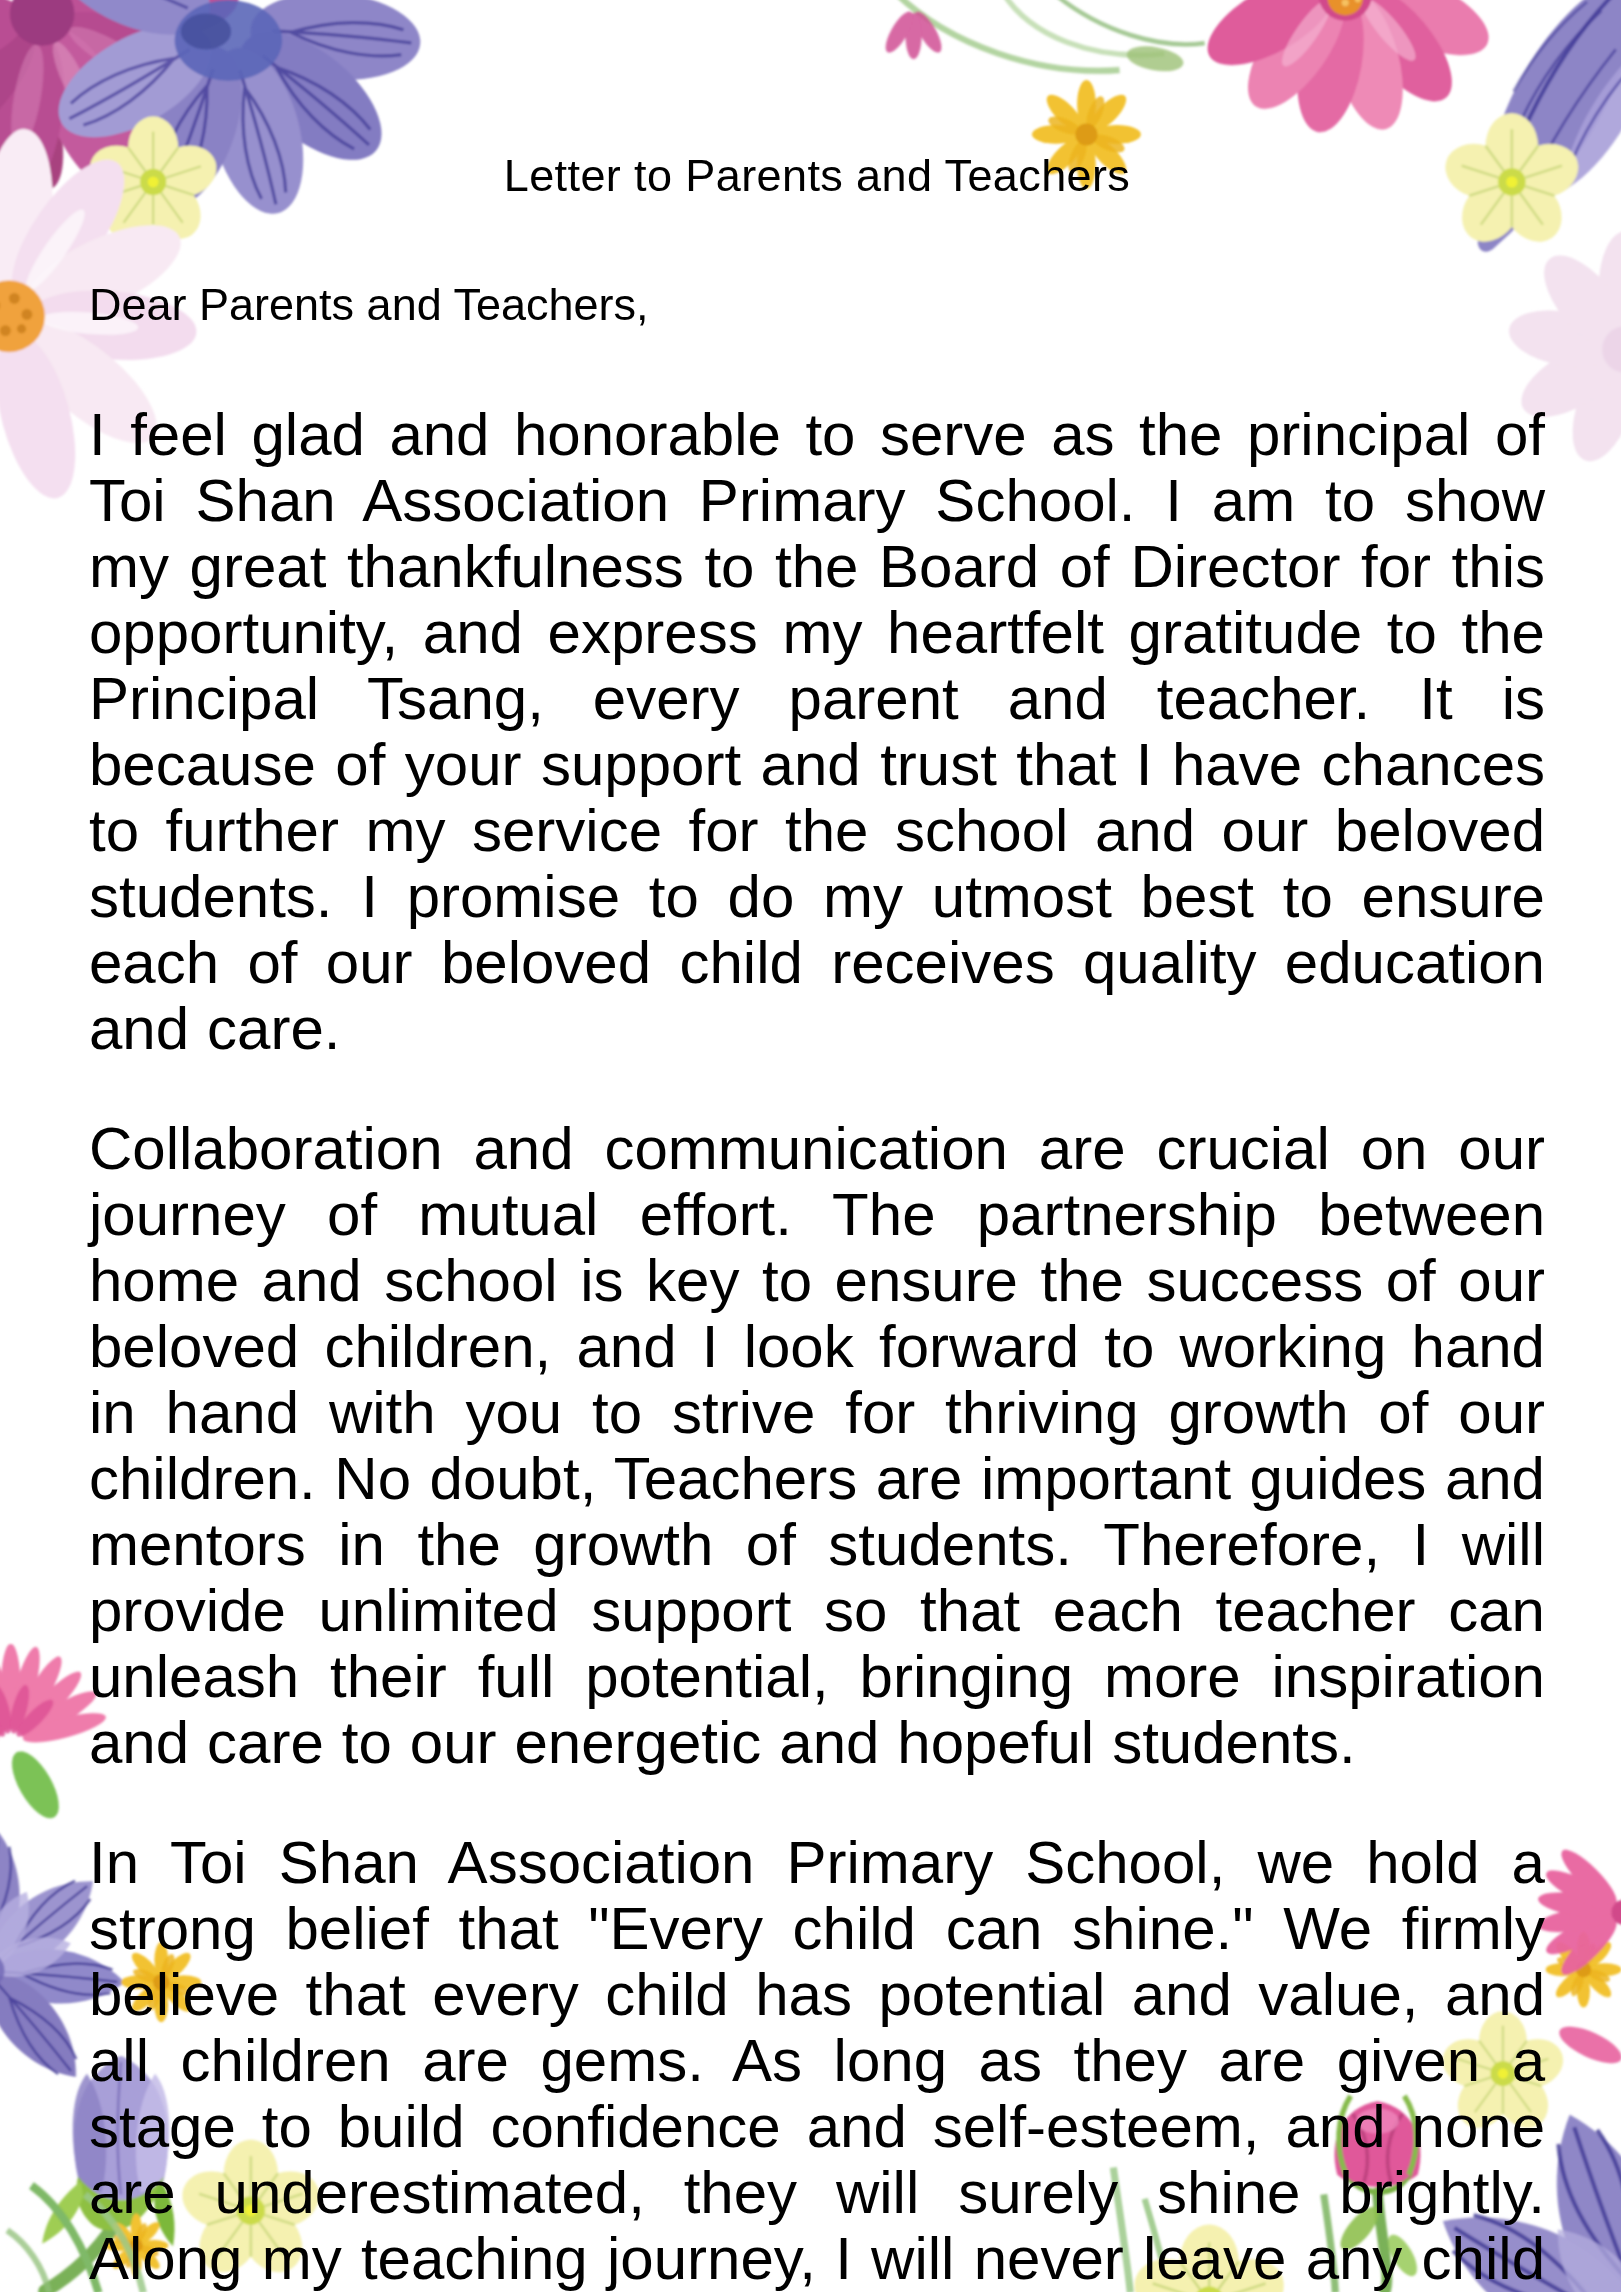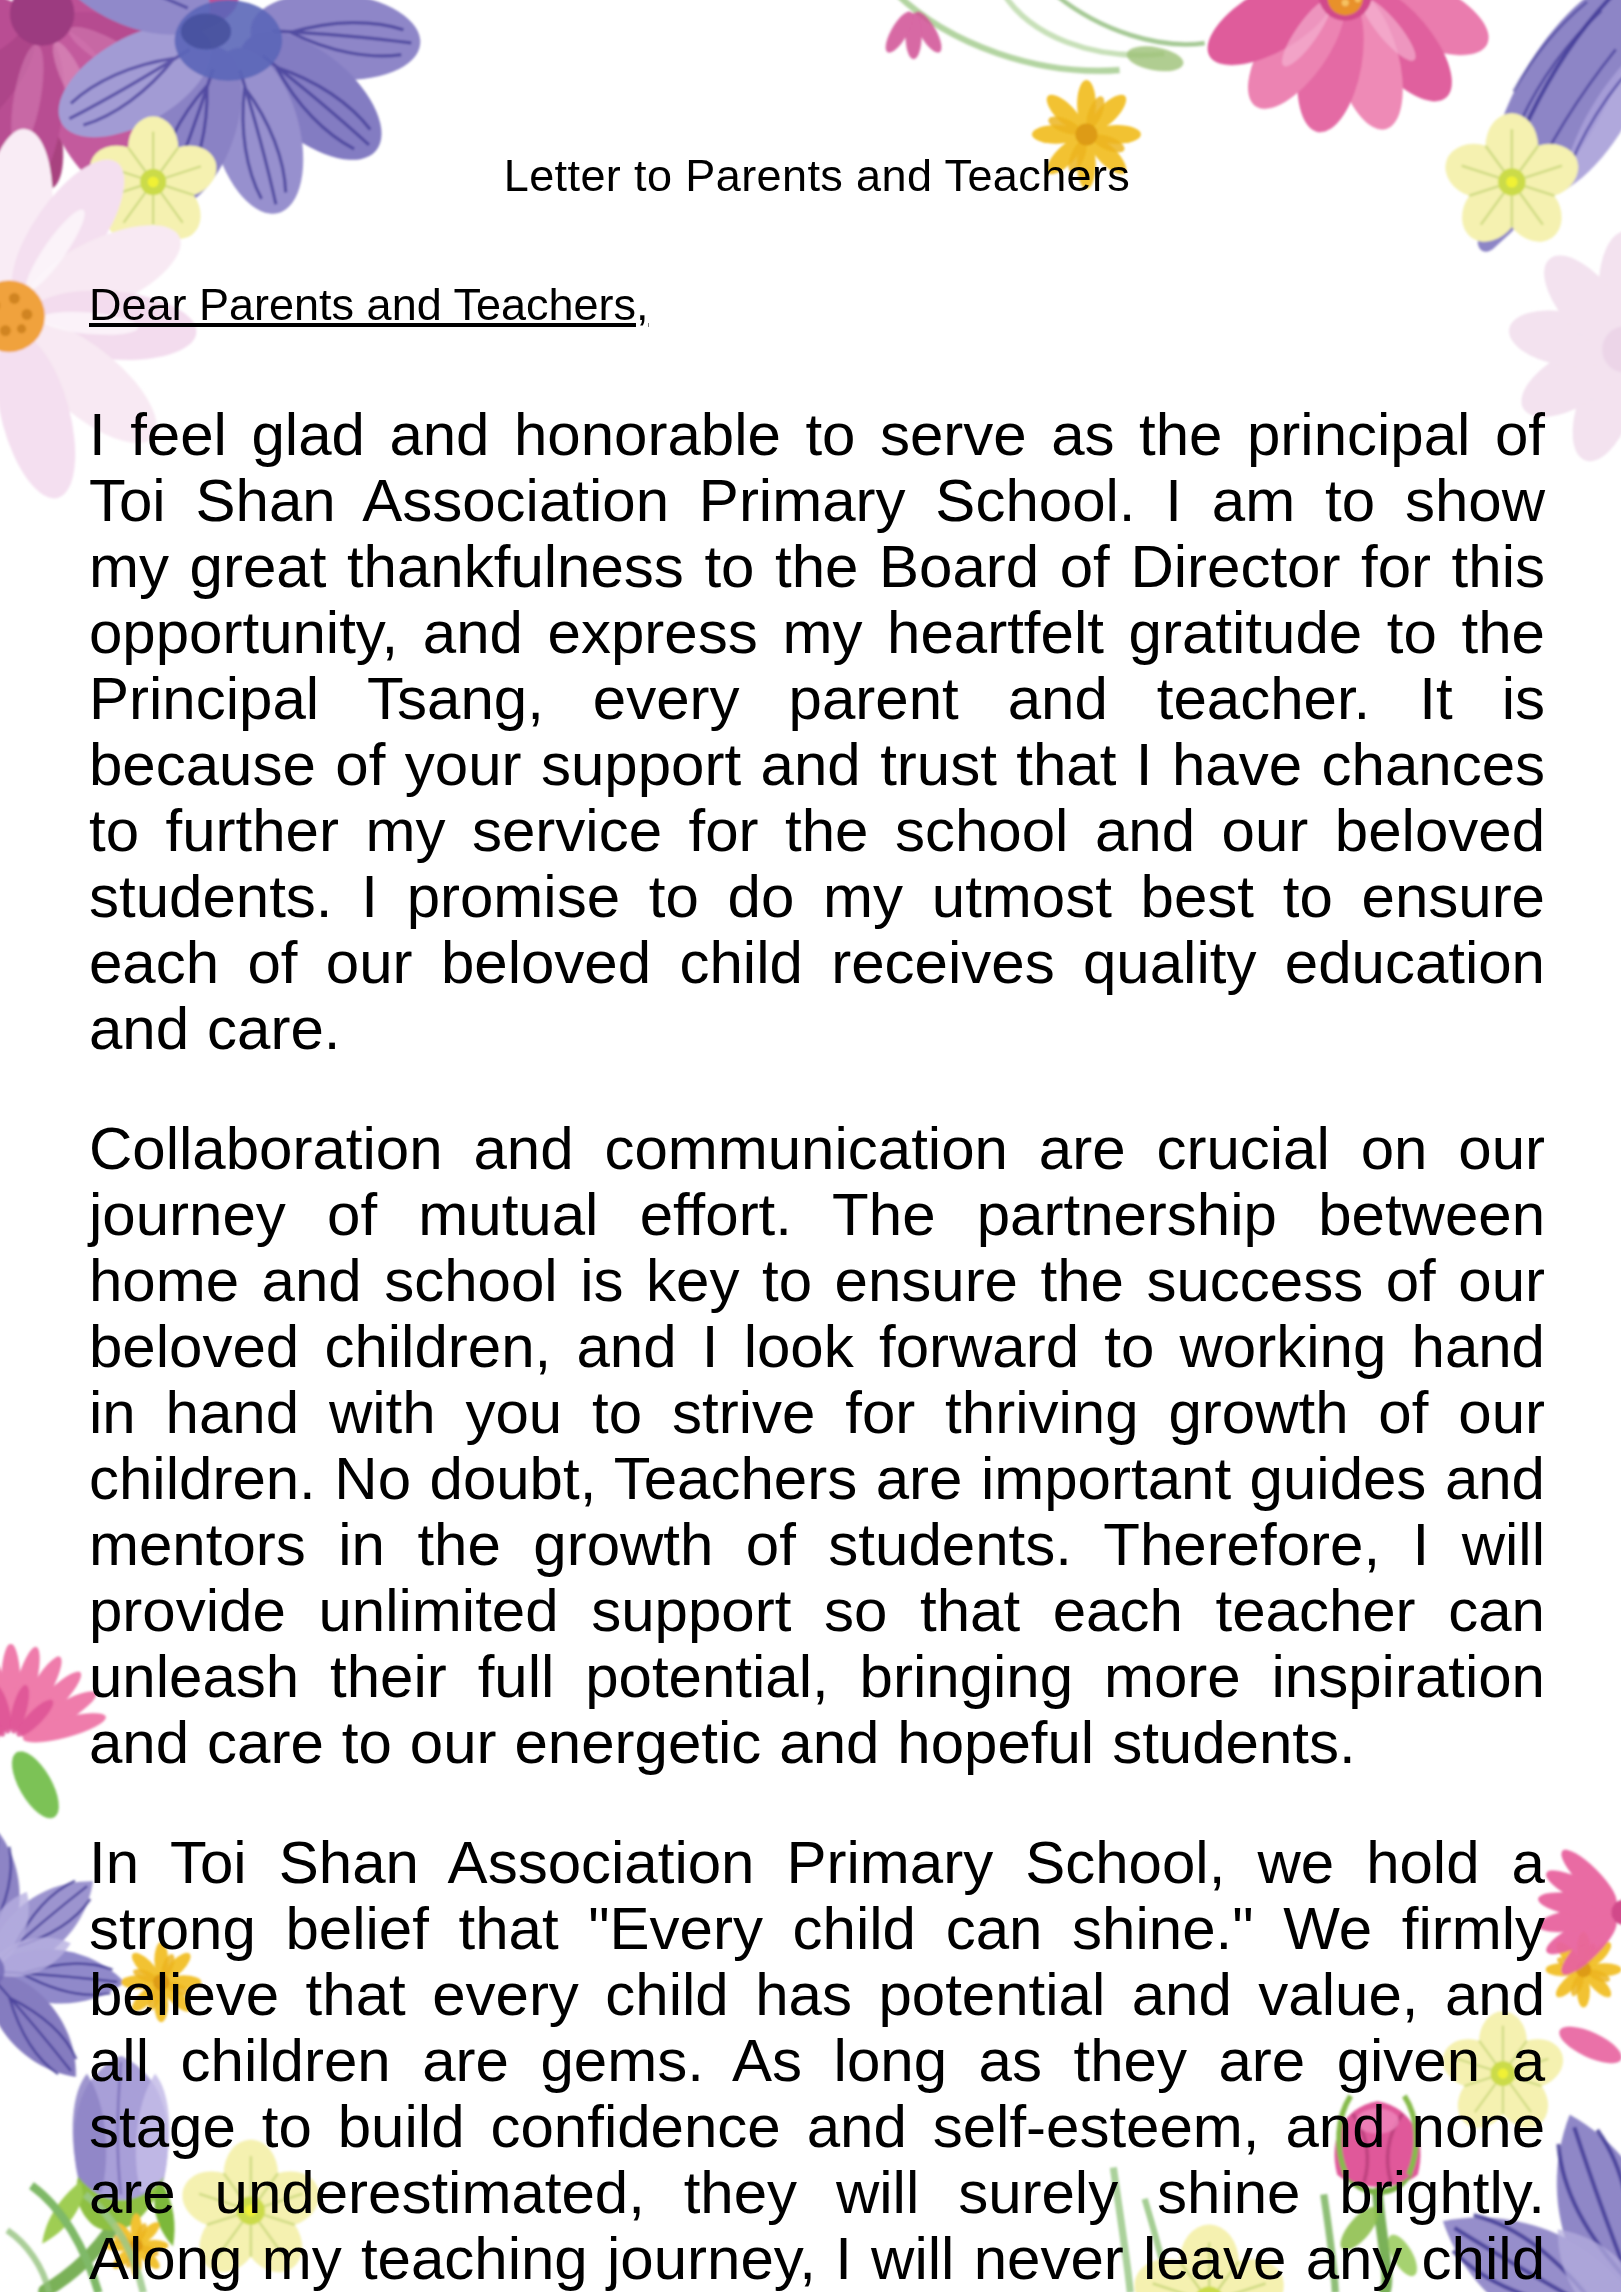--- a/index.html
+++ b/index.html
@@ -13,21 +13,21 @@
   svg.decor { position:absolute; left:0; top:0; z-index:0; }
   .content {
     position:absolute; left:89px; top:143px; width:1456px;
     z-index:1; color:#000000;
   }
   .title {
     font-size:45px; line-height:66px; font-weight:400;
     text-align:center; margin:0 0 63px 0; letter-spacing:0.4px;
   }
   .salutation {
-    font-size:45px; line-height:66px; margin:0 0 64px 0;text-decoration:underline;
+    font-size:45px; line-height:66px; margin:0 0 64px 0;
   }
   .para {
     font-size:60px; line-height:66px; margin:0 0 54px 0;
     text-align:justify; text-justify:inter-word; word-spacing:1.3px;
   }
   .para.last { margin-bottom:0; }
 </style>
 </head>
 <body>
 

